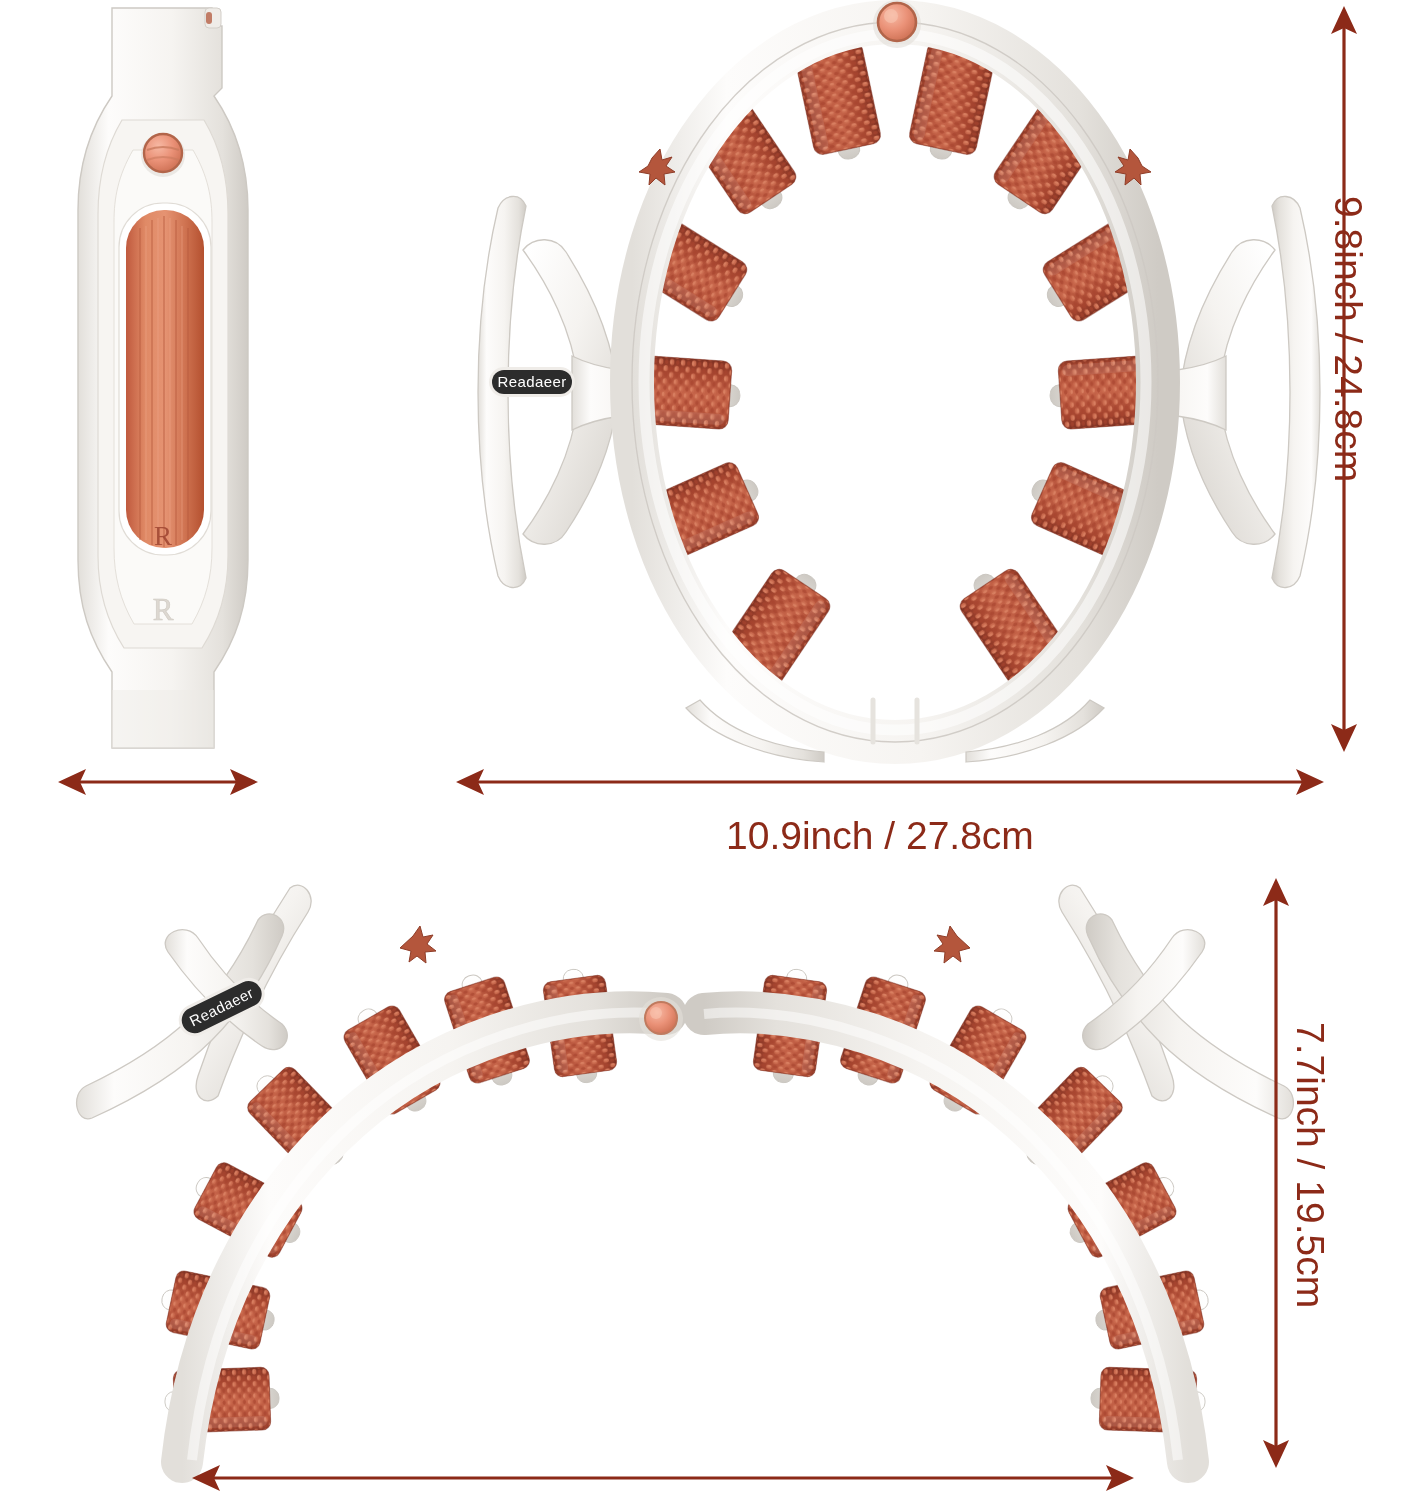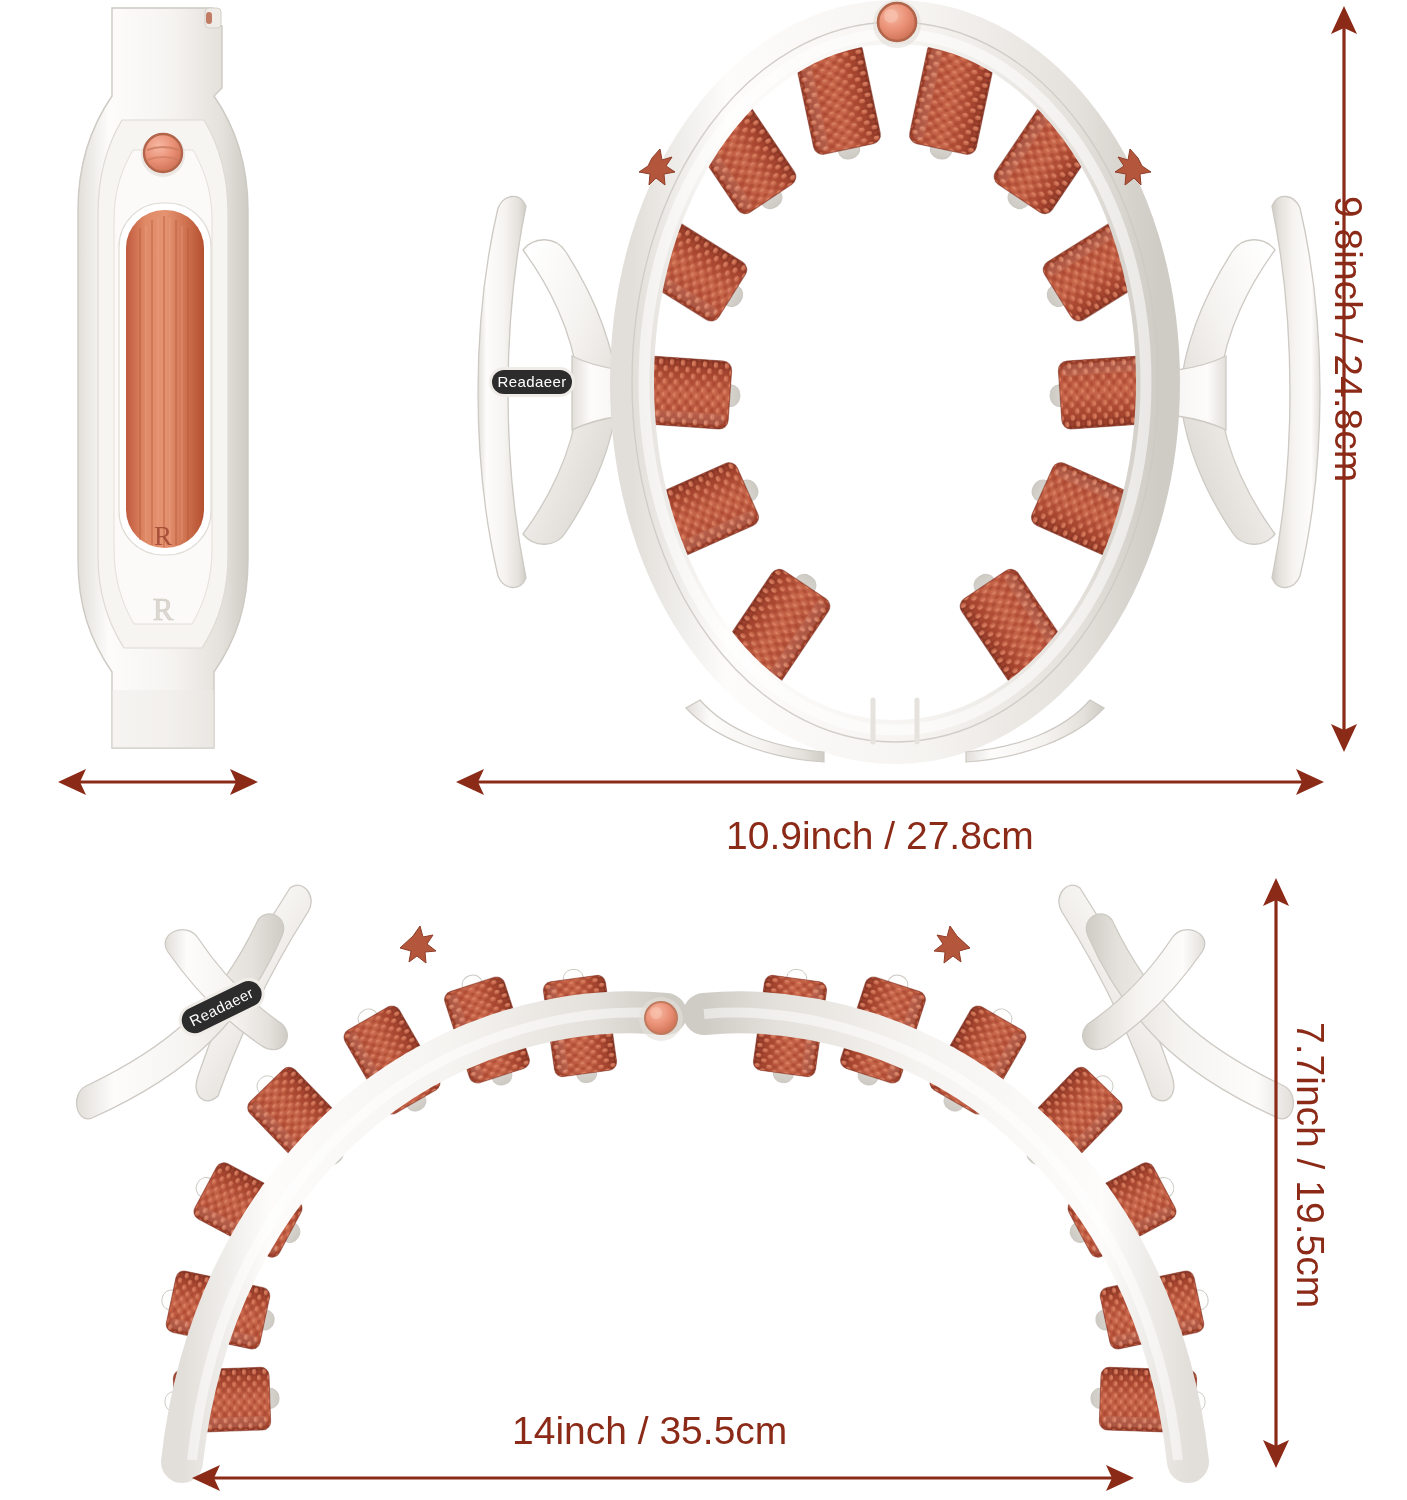--- a/index.html
+++ b/index.html
@@ -461,15 +461,14 @@
     </g>
   </svg>
 
 
   <div class="dim-label" id="label-ring-width">10.9inch / 27.8cm</div>
 
   <div class="dim-label vertical" id="label-ring-height">9.8inch / 24.8cm</div>
 
   <div class="dim-label vertical" id="label-open-height">7.7inch / 19.5cm</div>
 
-  <div class="dim-label" id="label-open-width">14inch / 35.5cm</div>
 
 </div>
 
 </body></html>

